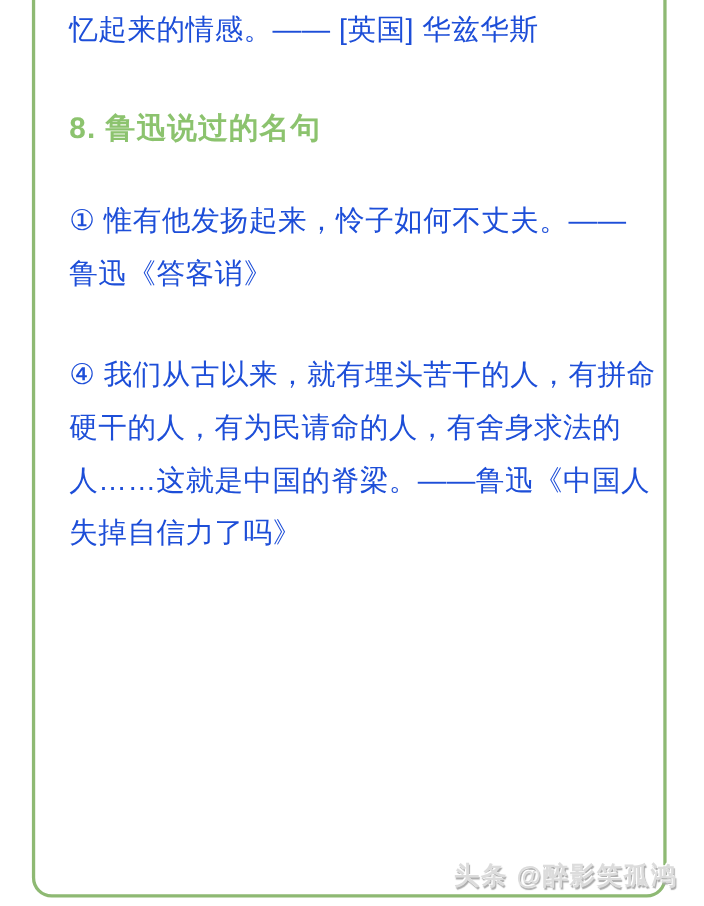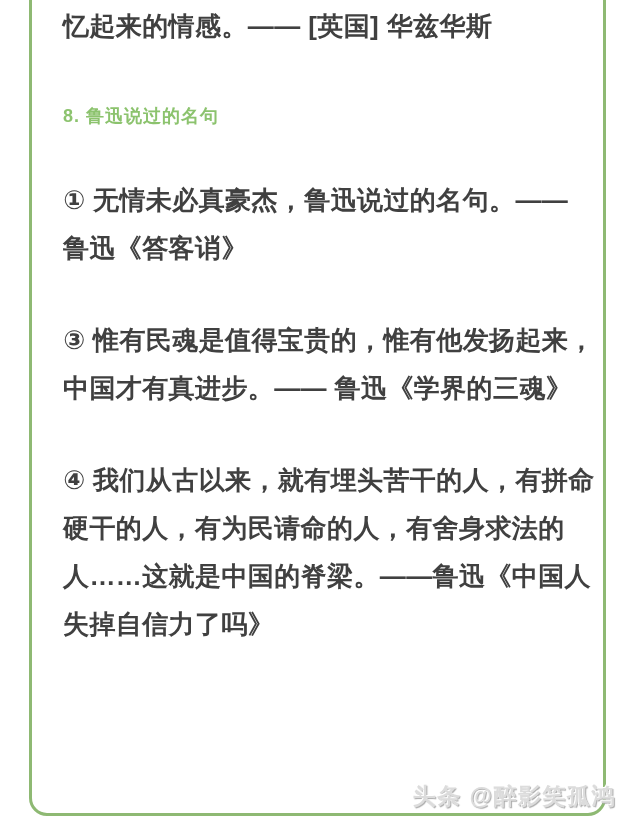--- a/index.html
+++ b/index.html
@@ -28,31 +28,31 @@
   }
   .content {
     position: absolute;
     left: 63px;
     top: 2px;
     width: 536px;
   }
   .body-text {
     font-size: 26px;
     line-height: 48px;
-    color: #404040;
-    font-weight: 700;
+    color: #1d4ed8;
+    font-weight: 400;
     letter-spacing: 0.4px;
     margin: 0 0 44px 0;
     word-break: break-all;
   }
   .intro {
     margin-bottom: 0;
   }
   .heading {
-    font-size: 18px;
+    font-size: 27px;
     line-height: 48px;
     color: var(--heading-color, #8cc36e);
     font-weight: 700;
     letter-spacing: 1px;
     margin: 42px 0 36px 0;
   }
   .quote:last-of-type {
     margin-bottom: 0;
   }
   .watermark {
@@ -71,22 +71,21 @@
 <body>
 
 <div class="canvas">
   <div class="frame"></div>
 
   <div class="content">
     <p class="body-text intro">忆起来的情感。—— [英国] 华兹华斯</p>
 
     <h2 class="heading">8. 鲁迅说过的名句</h2>
 
-    <p class="body-text quote">① 无情未必真豪杰，鲁迅说过的名句。—— 鲁迅《答客诮》</p>
+    <p class="body-text quote">① 惟有他发扬起来，怜子如何不丈夫。—— 鲁迅《答客诮》</p>
 
 
-    <p class="body-text quote">③ 惟有民魂是值得宝贵的，惟有他发扬起来，中国才有真进步。—— 鲁迅《学界的三魂》</p>
 
     <p class="body-text quote">④ 我们从古以来，就有埋头苦干的人，有拼命硬干的人，有为民请命的人，有舍身求法的人……这就是中国的脊梁。——鲁迅《中国人失掉自信力了吗》</p>
   </div>
 
   <div class="watermark">头条 @醉影笑孤鸿</div>
 </div>
 
 </body></html>

